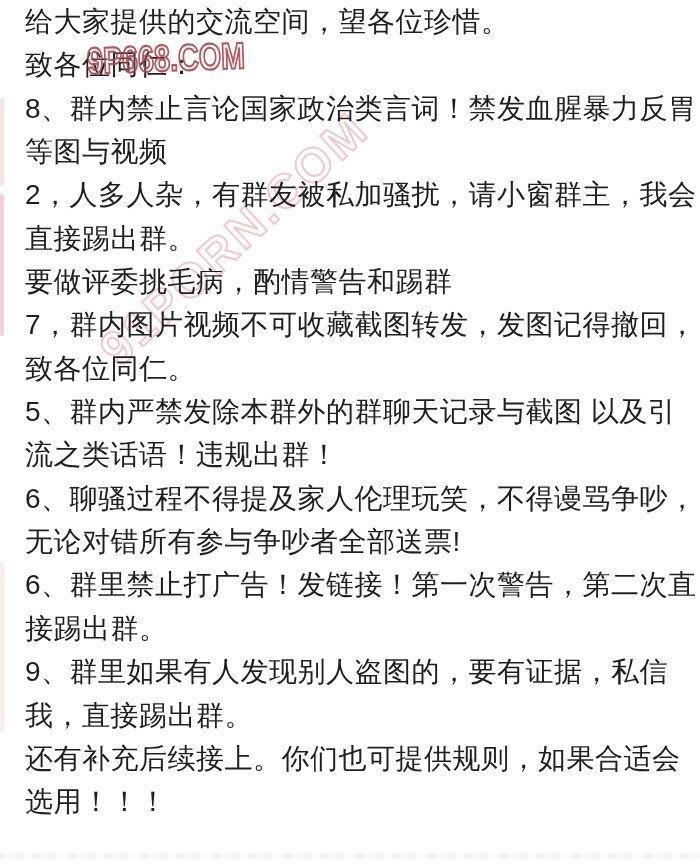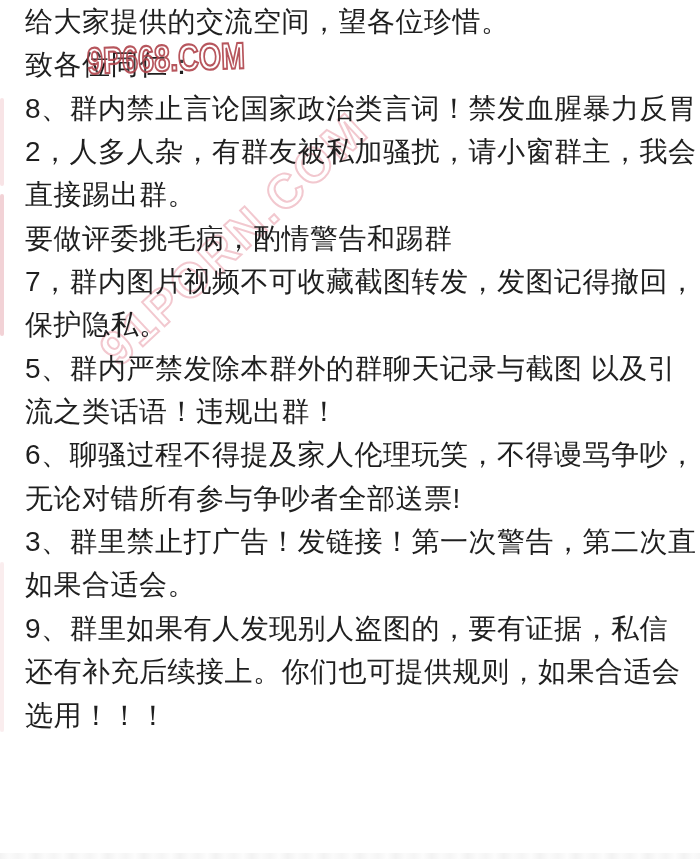--- a/index.html
+++ b/index.html
@@ -44,32 +44,34 @@
   <div class="edge-strip" style="top:562px;height:170px;background:#f4d6d9;opacity:.45;"></div>
 
   <svg class="wm-svg" width="700" height="867" viewBox="0 0 700 867">
     <text x="235" y="255" text-anchor="middle" transform="rotate(-43 235 240)" font-family="Liberation Sans, sans-serif" font-size="48" font-weight="bold" letter-spacing="3" textLength="345" lengthAdjust="spacingAndGlyphs" fill="none" stroke="#eeb6bf" stroke-width="2" opacity="0.75">91PORN.COM</text>
   </svg>
 
   <div class="text-column">
     <div class="text-line">给大家提供的交流空间，望各位珍惜。</div>
     <div class="text-line">致各位同仁：</div>
     <div class="text-line">8、群内禁止言论国家政治类言词！禁发血腥暴力反胃</div>
+    <div class="text-line">等图与视频</div>
     <div class="text-line">2，人多人杂，有群友被私加骚扰，请小窗群主，我会</div>
     <div class="text-line">直接踢出群。</div>
     <div class="text-line">要做评委挑毛病，酌情警告和踢群</div>
     <div class="text-line">7，群内图片视频不可收藏截图转发，发图记得撤回，</div>
-    <div class="text-line">保护隐私。</div>
+    <div class="text-line">致各位同仁。</div>
     <div class="text-line">5、群内严禁发除本群外的群聊天记录与截图 以及引</div>
     <div class="text-line">流之类话语！违规出群！</div>
     <div class="text-line">6、聊骚过程不得提及家人伦理玩笑，不得谩骂争吵，</div>
     <div class="text-line">无论对错所有参与争吵者全部送票!</div>
-    <div class="text-line">3、群里禁止打广告！发链接！第一次警告，第二次直</div>
-    <div class="text-line">如果合适会。</div>
+    <div class="text-line">6、群里禁止打广告！发链接！第一次警告，第二次直</div>
+    <div class="text-line">接踢出群。</div>
     <div class="text-line">9、群里如果有人发现别人盗图的，要有证据，私信</div>
+    <div class="text-line">我，直接踢出群。</div>
     <div class="text-line">还有补充后续接上。你们也可提供规则，如果合适会</div>
     <div class="text-line">选用！！！</div>
   </div>
 
   <svg class="wm-svg" width="700" height="867" viewBox="0 0 700 867">
     <text x="87" y="71" transform="rotate(-2 165 58)" font-family="Liberation Sans, sans-serif" font-size="37" font-weight="bold" textLength="158" lengthAdjust="spacingAndGlyphs" fill="#ffffff" fill-opacity="0.15" stroke="#b0444c" stroke-width="2.2" opacity="0.9">9P668.COM</text>
   </svg>
 
   <div class="bottom-band"></div>
 

